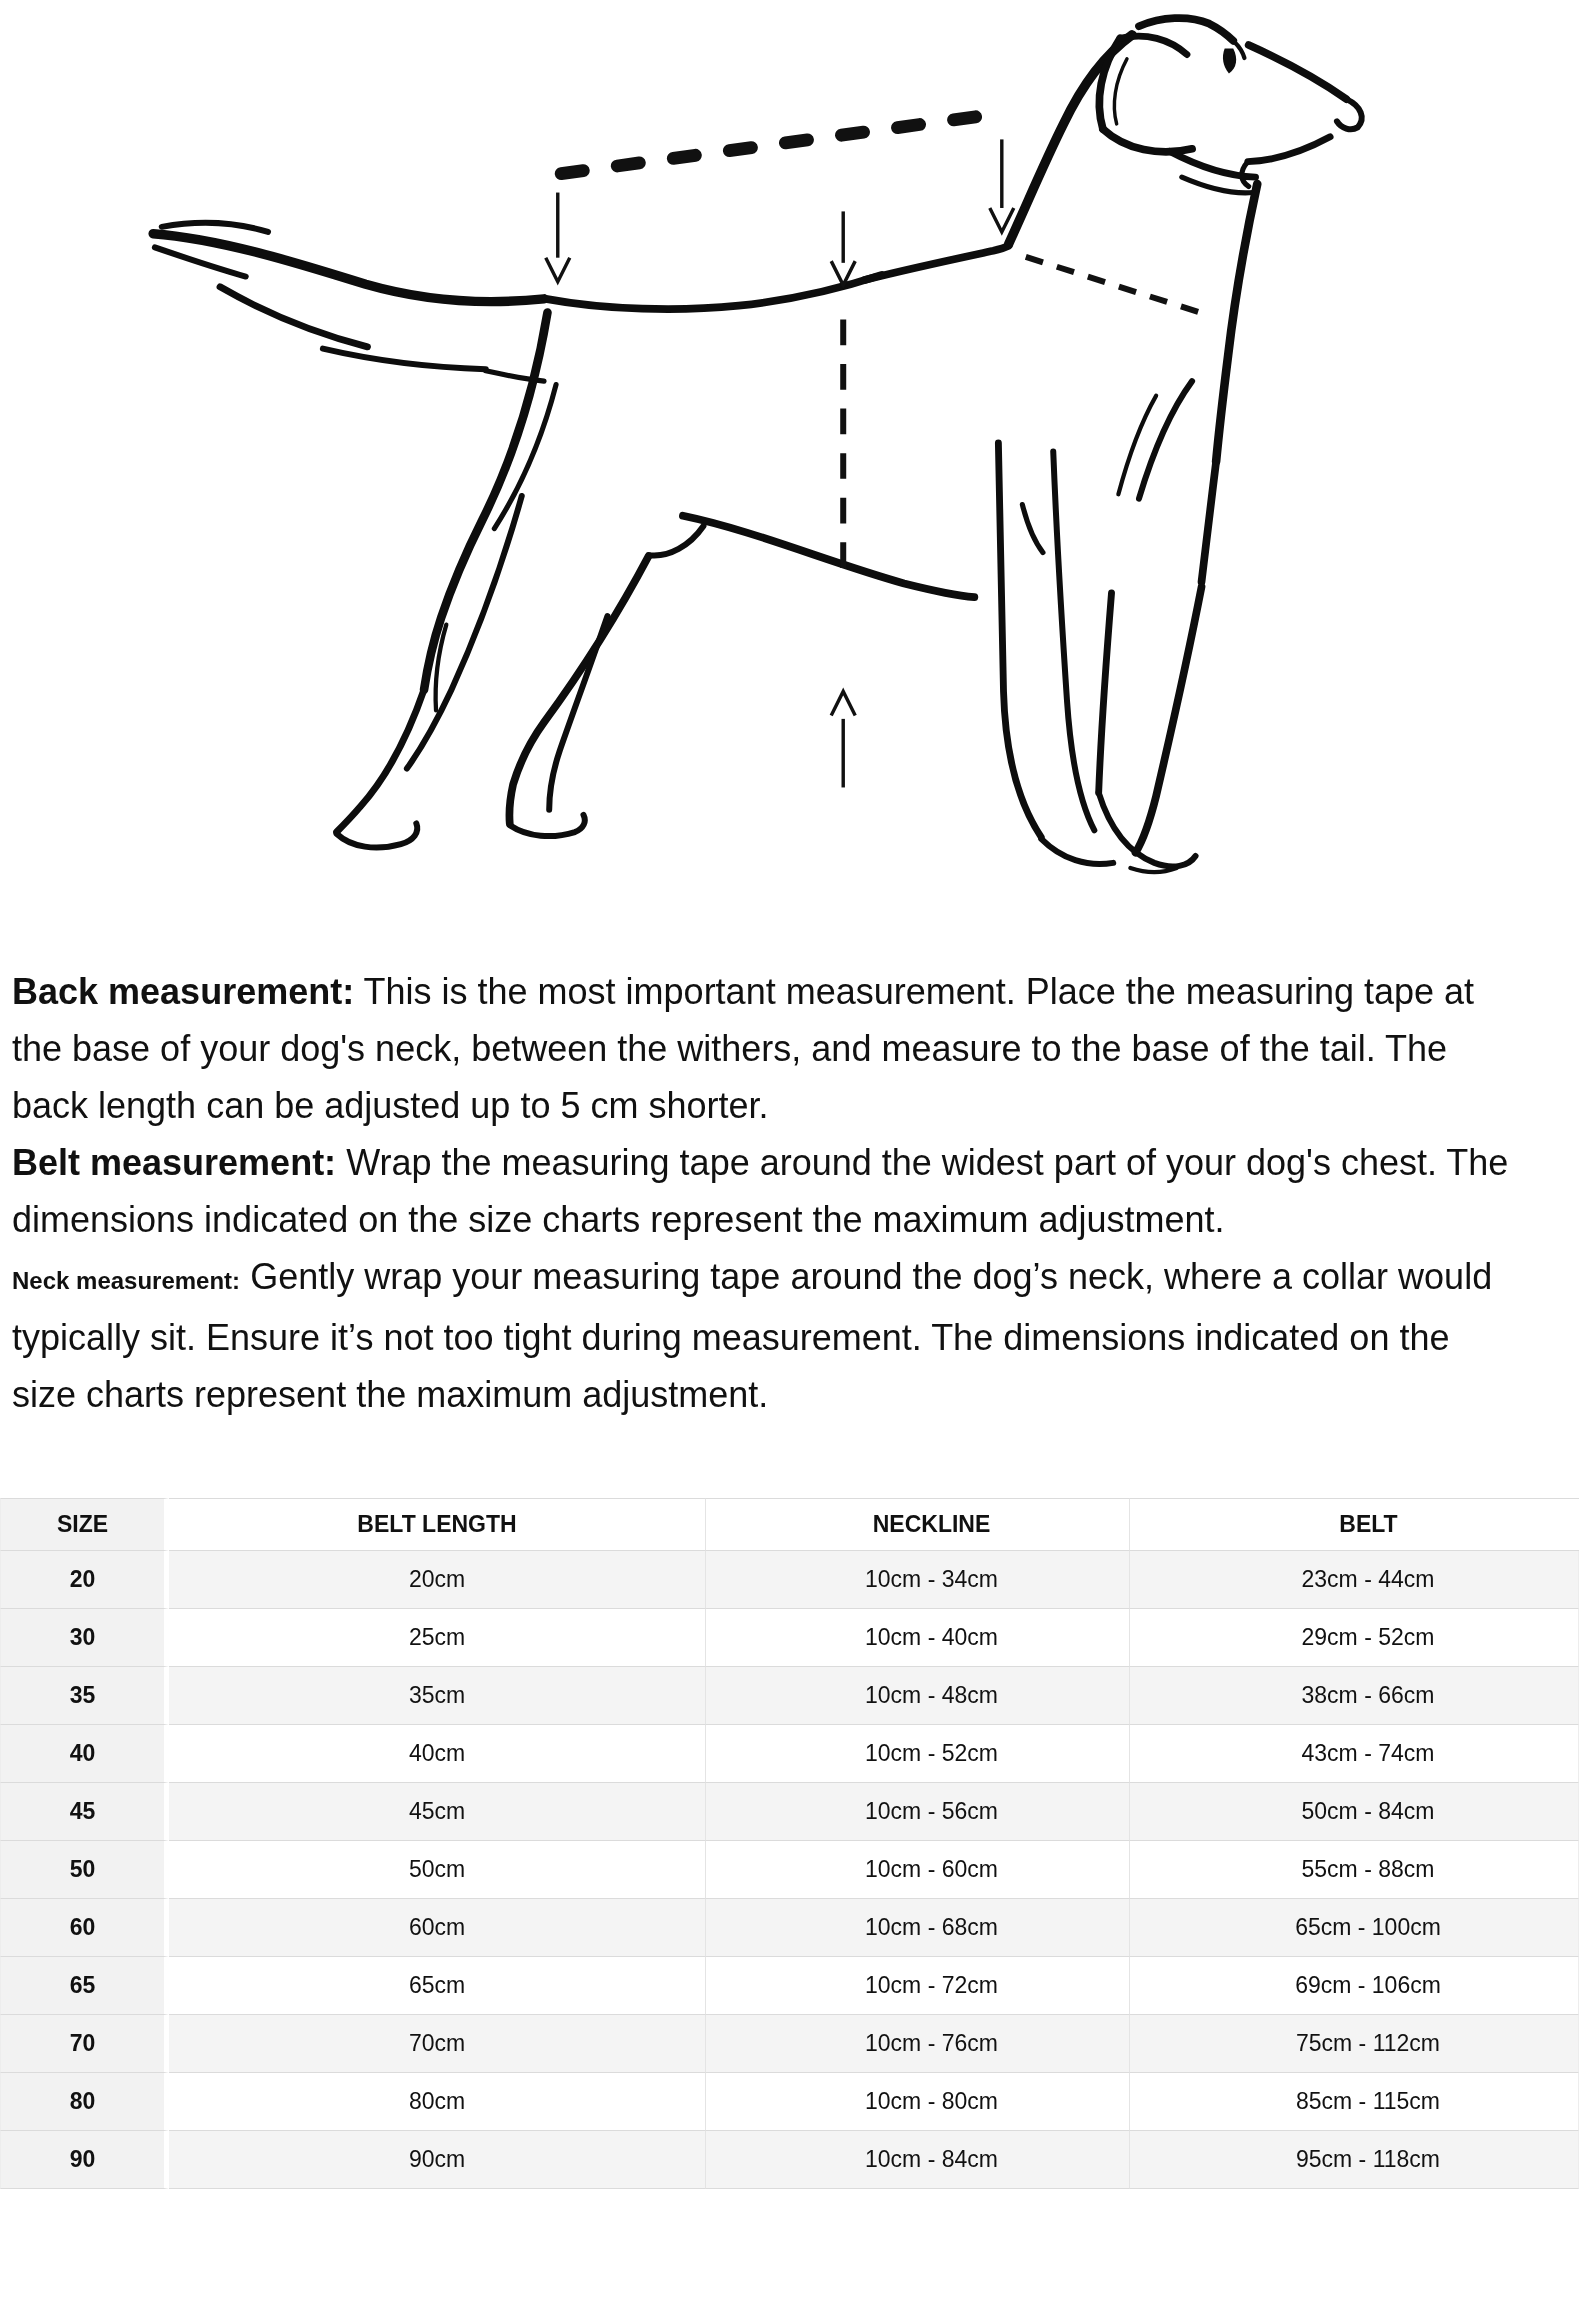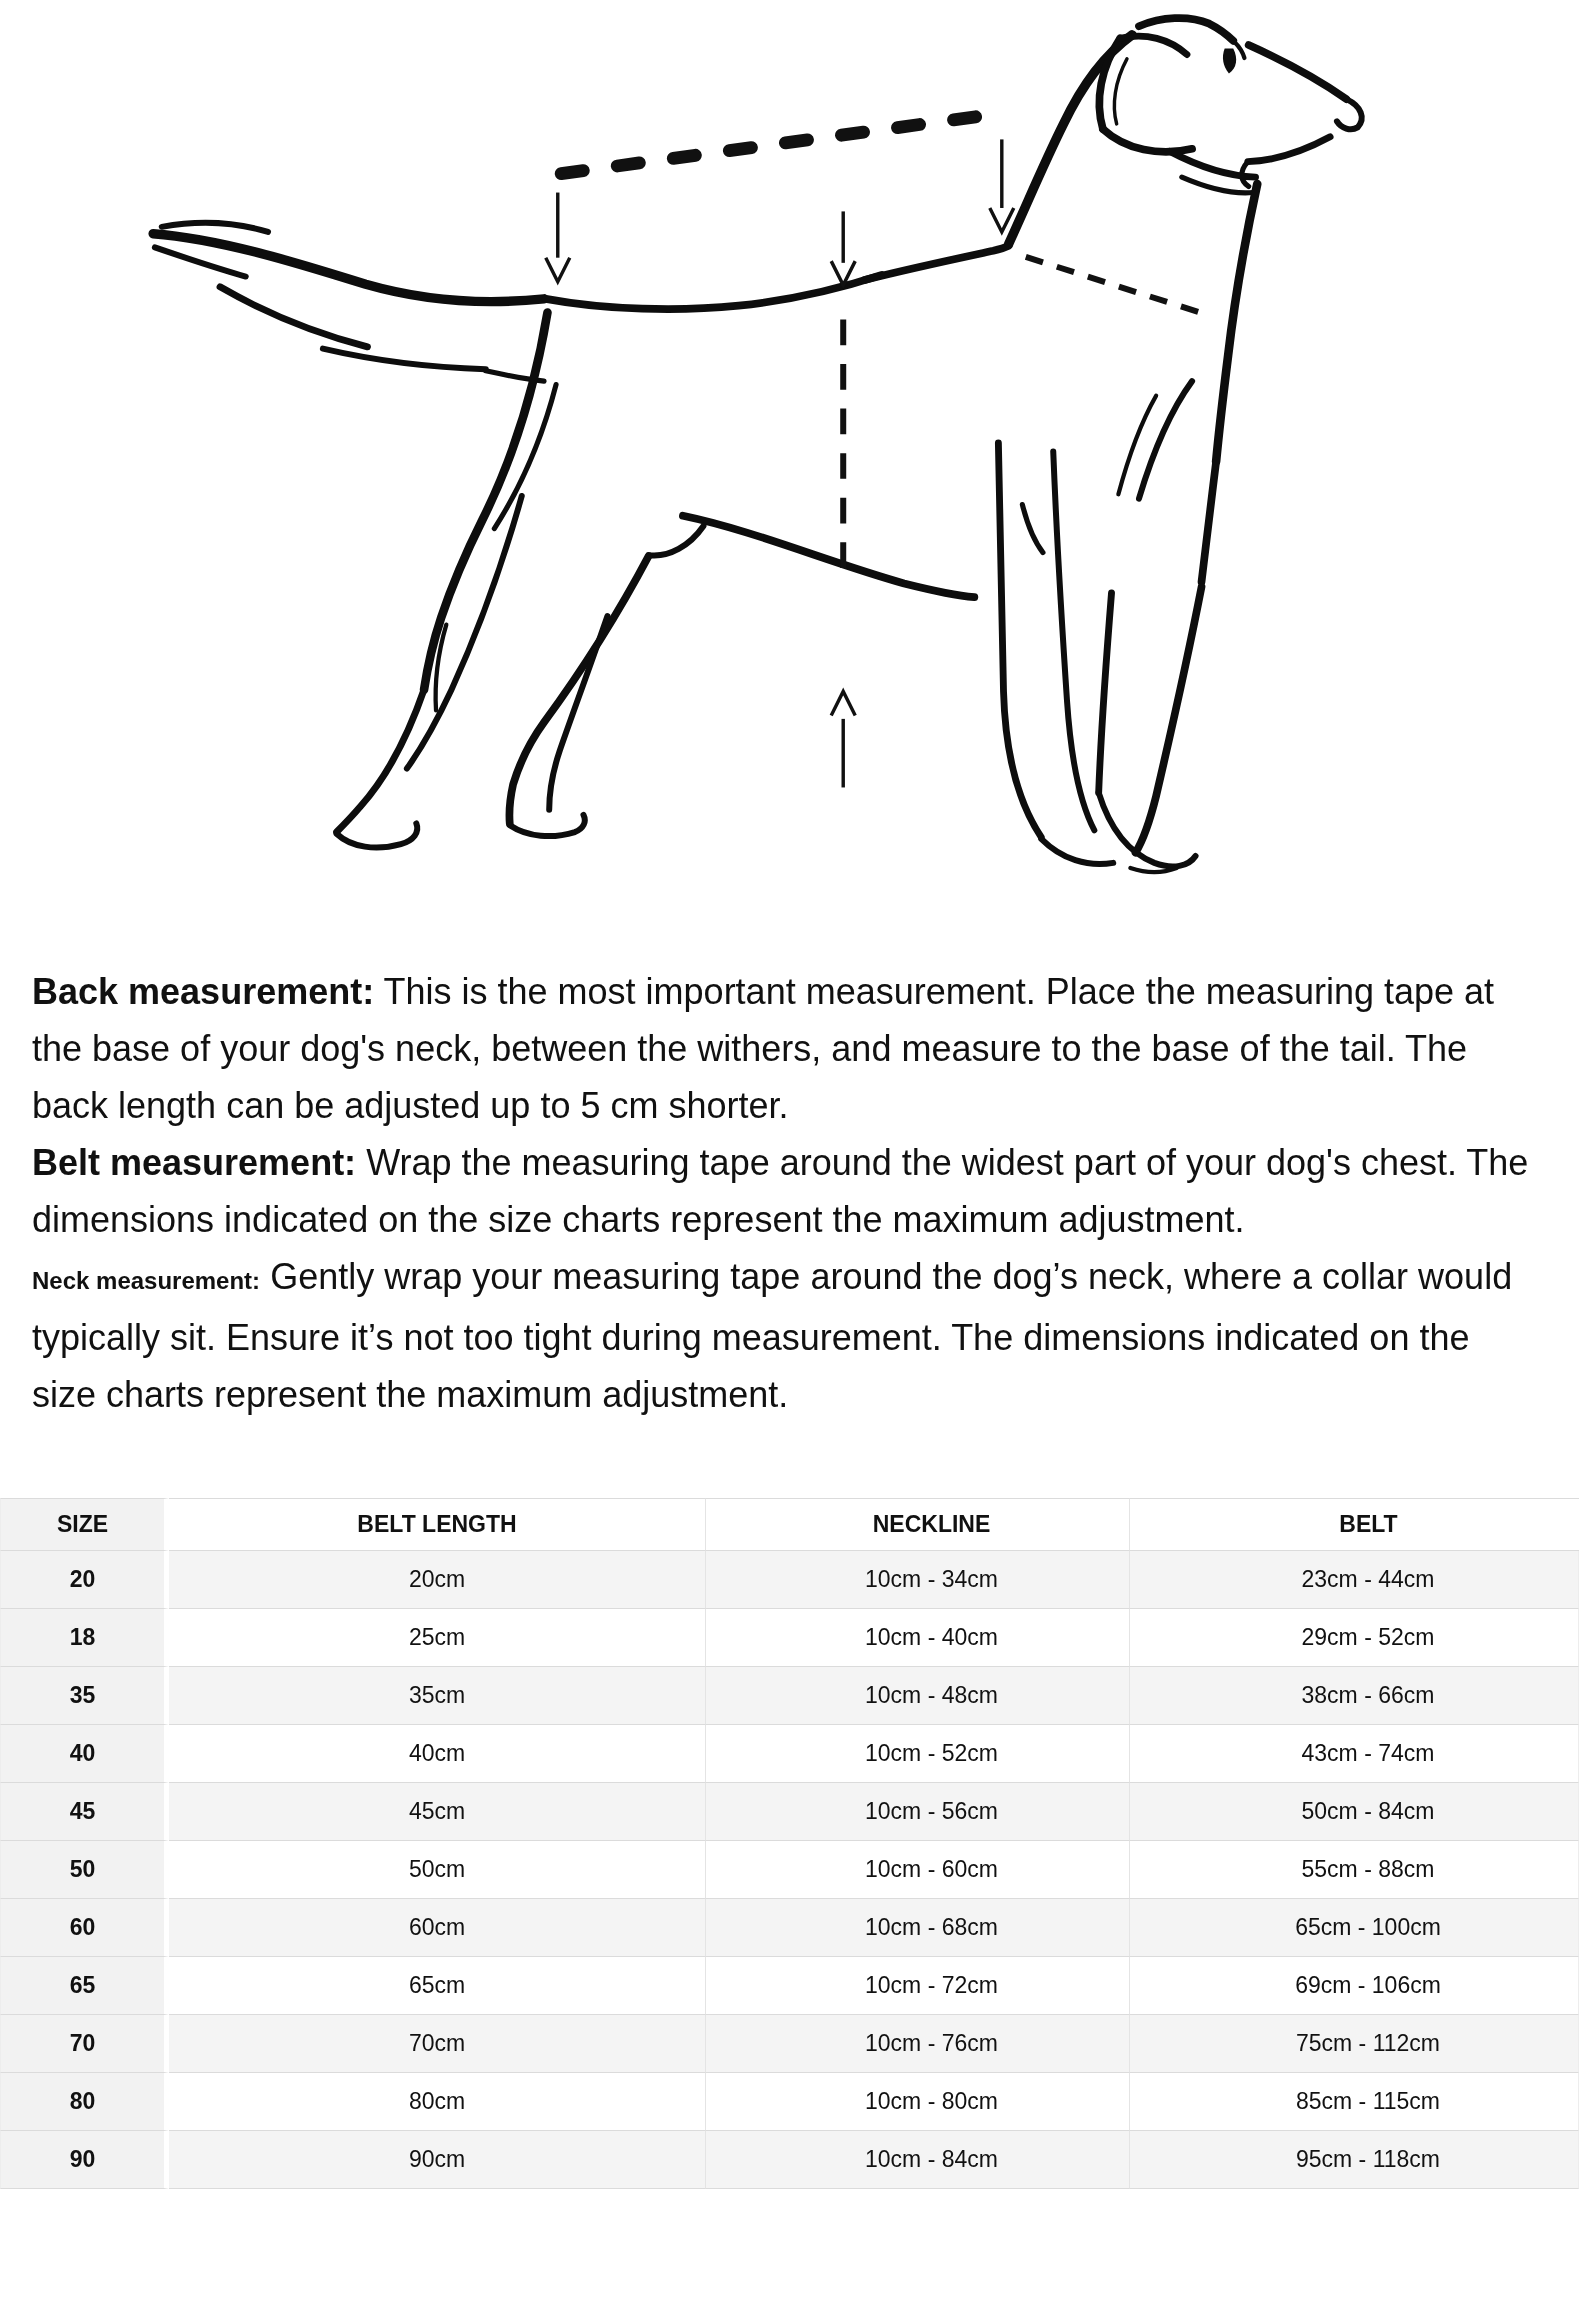--- a/index.html
+++ b/index.html
@@ -12,22 +12,22 @@
     position: relative;
   }
   
   .figure { width: 1579px; height: 892px; }
   .figure svg { display: block; width: 1579px; height: 892px; }
   .ink { stroke: #0d0d0d; fill: none; stroke-linecap: round; stroke-linejoin: round; }
   .ink-fill { fill: #0d0d0d; stroke: none; }
   .guide { stroke: #111111; fill: none; }
   
   .instructions {
-    margin: 57px 0 0 8px;
-    padding-left: 24px;
+    margin: 57px 0 0 0;
+    padding-left: 12px;
     width: 1497px;
     font-size: 36px;
     line-height: 57px;
     color: #111111;
   }
   .instructions p { margin: 0; }
   .lbl { font-weight: bold; }
   .lbl-small { font-size: 24px; }
   
   table.size-chart {
@@ -192,21 +192,21 @@
     </tr>
   </thead>
   <tbody>
       <tr>
     <th scope="row" class="col-size">20</th>
     <td>20cm</td>
     <td class="sep">10cm - 34cm</td>
     <td class="sep">23cm - 44cm</td>
   </tr>
       <tr>
-    <th scope="row" class="col-size">18</th>
+    <th scope="row" class="col-size">30</th>
     <td>25cm</td>
     <td class="sep">10cm - 40cm</td>
     <td class="sep">29cm - 52cm</td>
   </tr>
       <tr>
     <th scope="row" class="col-size">35</th>
     <td>35cm</td>
     <td class="sep">10cm - 48cm</td>
     <td class="sep">38cm - 66cm</td>
   </tr>

